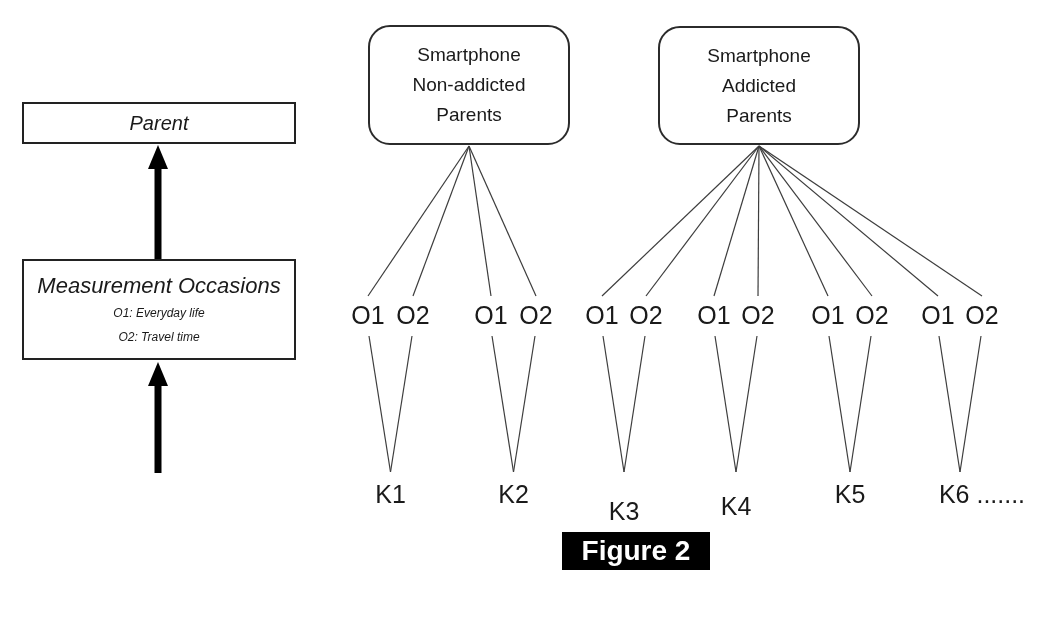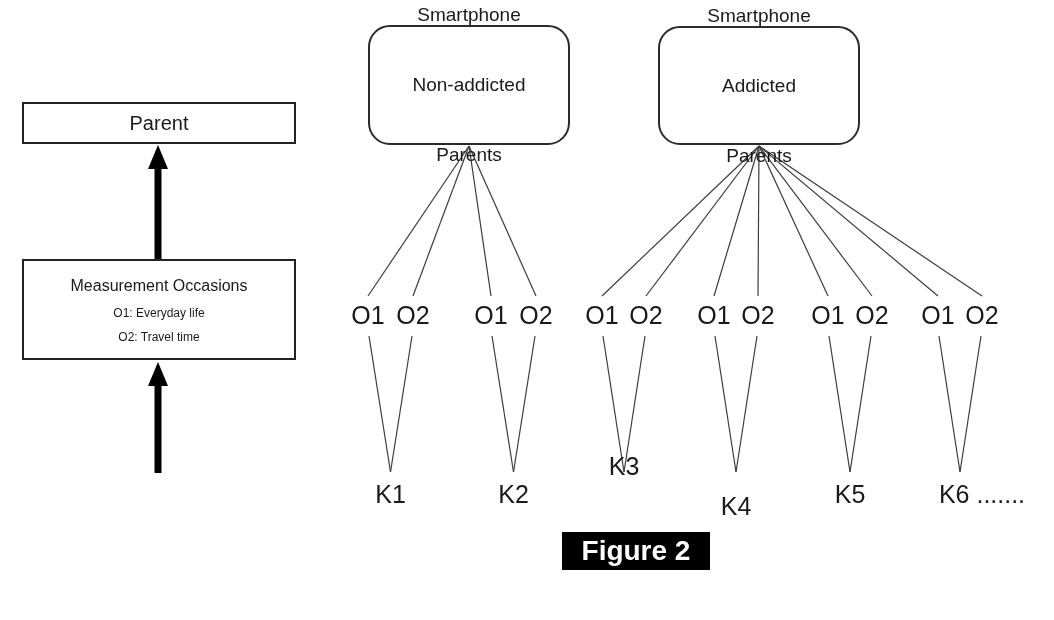--- a/index.html
+++ b/index.html
@@ -24,40 +24,40 @@
   .rect-box {
     position: absolute;
     box-sizing: border-box;
     border: 2px solid #222222;
     background: #ffffff;
     display: flex;
     flex-direction: column;
     align-items: center;
     justify-content: center;
     text-align: center;
+    font-style: italic;
   }
   .parent-box   { left: 22px; top: 102px; width: 274px; height: 42px; font-size: 20px; }
   .kid-box      { left: 22px; top: 473px; width: 274px; height: 44px; font-size: 20px; }
   .measure-box  { left: 22px; top: 259px; width: 274px; height: 101px; }
-  .measure-title { font-size: 16px; line-height: 30px; }
+  .measure-title { font-size: 22px; line-height: 30px; }
   .measure-sub   { font-size: 12px; line-height: 24px; }
   .rounded-box {
     position: absolute;
     box-sizing: border-box;
     border: 2px solid #2b2b2b;
     border-radius: 22px;
     background: #ffffff;
     display: flex;
     flex-direction: column;
     align-items: center;
     justify-content: center;
     text-align: center;
     font-size: 19px;
     line-height: 30px;
-    gap: 40px;
   }
   .group1-box { left: 368px; top: 25px; width: 202px; height: 120px; }
   .group2-box { left: 658px; top: 26px; width: 202px; height: 119px; }
   .bold-line { font-weight: normal; }
   .o-label, .k-label {
     position: absolute;
     height: 28px;
     line-height: 28px;
     font-size: 25px;
     text-align: center;
@@ -141,21 +141,21 @@
 
   <div id="labels-layer">
       <div class="o-label" style="left: 346px; top: 301px; width: 44px;">O1</div>
       <div class="o-label" style="left: 391px; top: 301px; width: 44px;">O2</div>
       <div class="k-label" style="left: 320.5px; top: 480px; width: 140px;">K1</div>
       <div class="o-label" style="left: 469px; top: 301px; width: 44px;">O1</div>
       <div class="o-label" style="left: 514px; top: 301px; width: 44px;">O2</div>
       <div class="k-label" style="left: 443.5px; top: 480px; width: 140px;">K2</div>
       <div class="o-label" style="left: 580px; top: 301px; width: 44px;">O1</div>
       <div class="o-label" style="left: 624px; top: 301px; width: 44px;">O2</div>
-      <div class="k-label" style="left: 554px; top: 452px; width: 140px;">K3</div>
+      <div class="k-label" style="left: 554px; top: 497px; width: 140px;">K3</div>
       <div class="o-label" style="left: 692px; top: 301px; width: 44px;">O1</div>
       <div class="o-label" style="left: 736px; top: 301px; width: 44px;">O2</div>
       <div class="k-label" style="left: 666px; top: 492px; width: 140px;">K4</div>
       <div class="o-label" style="left: 806px; top: 301px; width: 44px;">O1</div>
       <div class="o-label" style="left: 850px; top: 301px; width: 44px;">O2</div>
       <div class="k-label" style="left: 780px; top: 480px; width: 140px;">K5</div>
       <div class="o-label" style="left: 916px; top: 301px; width: 44px;">O1</div>
       <div class="o-label" style="left: 960px; top: 301px; width: 44px;">O2</div>
       <div class="k-label" style="left: 912px; top: 480px; width: 140px;">K6 .......</div>
     </div>

